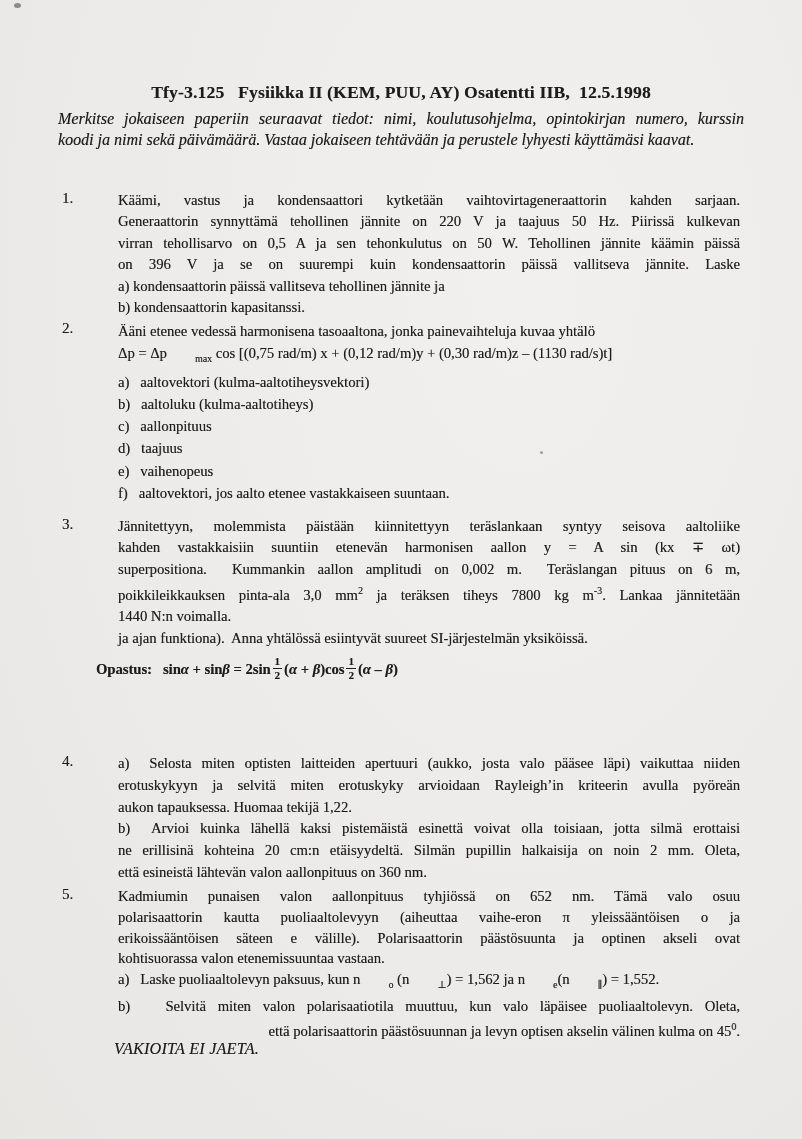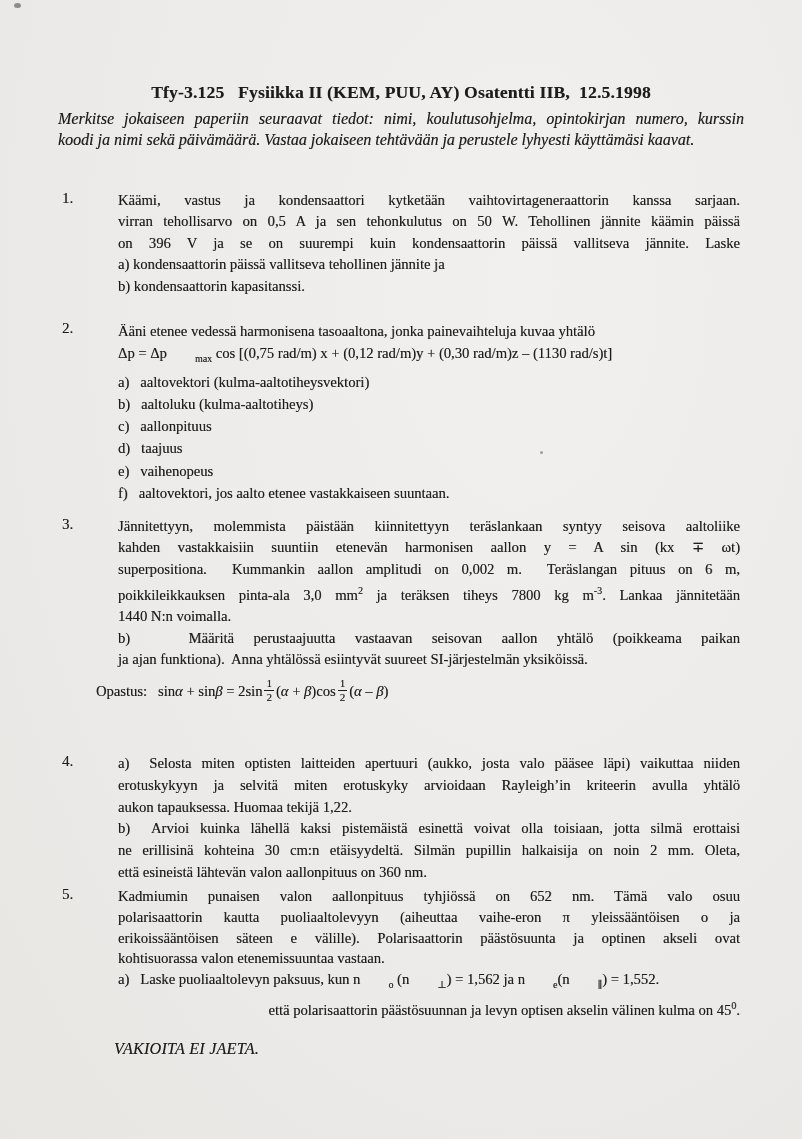--- a/index.html
+++ b/index.html
@@ -19,21 +19,21 @@
   .q1{top:190px}.q2{top:320px}.q3{top:516px}.q4{top:753px}.q5{top:886px}
   .qnum{width:56px;flex:none;font-size:15px;}
   .qbody{width:622px;flex:none;font-size:14.6px;line-height:21.4px;}
   .q2 .qbody{line-height:22.3px}
   .q4 .qbody{line-height:21.8px}
   .q5 .qbody{line-height:20.8px}
   .j{text-align:justify;text-align-last:justify;white-space:nowrap;}
   .ind{padding-left:25px;text-align:right;}
   sub{font-size:10px;padding-left:28px;}
   sup{font-size:10px;}
-  .hint{margin:9px 0 0 -22px;font-size:14.6px;white-space:nowrap;}
+  .hint{margin:9px 0 0 -22px;font-size:14.6px;white-space:nowrap;font-weight:bold;}
   .frac{display:inline-flex;flex-direction:column;align-items:center;
     vertical-align:middle;line-height:1;font-size:11px;margin:0 2px;transform:translateY(-2px);}
   .fn{padding:0 2px 1px;}
   .fd{border-top:1px solid #1e1c1a;padding:1px 2px 0;}
   .footer{position:absolute;top:1040px;left:114px;font-style:italic;
     font-size:16px;letter-spacing:0.3px;}
   .speck{position:absolute;border-radius:50%;}
   .s1{left:14px;top:3px;width:7px;height:5px;background:#8d8b88;}
   .s2{left:540px;top:451px;width:3px;height:3px;background:#a09e9a;}
 </style>
@@ -49,21 +49,22 @@
   <div class="subtitle">
     <div class="j">Merkitse jokaiseen paperiin seuraavat tiedot: nimi, koulutusohjelma, opintokirjan numero, kurssin</div>
     <div>koodi ja nimi sekä päivämäärä. Vastaa jokaiseen tehtävään ja perustele lyhyesti käyttämäsi kaavat.</div>
   </div>
 
   <div class="questions">
 
     <section class="question q1">
       <div class="qnum">1.</div>
       <div class="qbody">
-        <div class="j">Käämi, vastus ja kondensaattori kytketään vaihtovirtageneraattorin kanssa sarjaan.</div>
+        <div class="j">Käämi, vastus ja kondensaattori kytketään vaihtovirtageneraattorin kahden sarjaan.</div>
+        <div class="j">Generaattorin synnyttämä tehollinen jännite on 220 V ja taajuus 50 Hz. Piirissä kulkevan</div>
         <div class="j">virran tehollisarvo on 0,5 A ja sen tehonkulutus on 50 W. Tehollinen jännite käämin päissä</div>
         <div class="j">on 396 V ja se on suurempi kuin kondensaattorin päissä vallitseva jännite. Laske</div>
         <div>a) kondensaattorin päissä vallitseva tehollinen jännite ja</div>
         <div>b) kondensaattorin kapasitanssi.</div>
       </div>
     </section>
 
     <section class="question q2">
       <div class="qnum">2.</div>
       <div class="qbody">
@@ -79,52 +80,52 @@
     </section>
 
     <section class="question q3">
       <div class="qnum">3.</div>
       <div class="qbody">
         <div class="j">Jännitettyyn, molemmista päistään kiinnitettyyn teräslankaan syntyy seisova aaltoliike</div>
         <div class="j">kahden vastakkaisiin suuntiin etenevän harmonisen aallon y = A sin (kx ∓ ωt)</div>
         <div class="j">superpositiona.&nbsp; Kummankin aallon amplitudi on 0,002 m.&nbsp; Teräslangan pituus on 6 m,</div>
         <div class="j">poikkileikkauksen pinta-ala 3,0 mm<sup>2</sup> ja teräksen tiheys 7800 kg m<sup>-3</sup>. Lankaa jännitetään</div>
         <div>1440 N:n voimalla.</div>
-        <div class="j">b)&nbsp;&nbsp; Määritä perustaajuutta vastaavan seisovan aallon yhtälö (poikkeama paikan</div>
         <div>ja ajan funktiona).&nbsp; Anna yhtälössä esiintyvät suureet SI-järjestelmän yksiköissä.</div>
         <div class="hint">Opastus:&nbsp;&nbsp; sin<i>α</i> + sin<i>β</i> = 2sin<span class="frac">
               <span class="fn">1</span>
               <span class="fd">2</span>
             </span>(<i>α</i> + <i>β</i>)cos<span class="frac">
               <span class="fn">1</span>
               <span class="fd">2</span>
             </span>(<i>α</i> – <i>β</i>)</div>
       </div>
     </section>
 
     <section class="question q4">
       <div class="qnum">4.</div>
       <div class="qbody">
         <div class="j">a)&nbsp; Selosta miten optisten laitteiden apertuuri (aukko, josta valo pääsee läpi) vaikuttaa niiden</div>
-        <div class="j">erotuskykyyn ja selvitä miten erotuskyky arvioidaan Rayleigh’in kriteerin avulla yhtälö</div>
+        <div class="j">erotuskykyyn ja selvitä miten erotuskyky arvioidaan Rayleigh’in kriteerin avulla pyöreän</div>
         <div>aukon tapauksessa. Huomaa tekijä 1,22.</div>
         <div class="j">b)&nbsp; Arvioi kuinka lähellä kaksi pistemäistä esinettä voivat olla toisiaan, jotta silmä erottaisi</div>
-        <div class="j">ne erillisinä kohteina 30 cm:n etäisyydeltä. Silmän pupillin halkaisija on noin 2 mm. Oleta,</div>
+        <div class="j">ne erillisinä kohteina 20 cm:n etäisyydeltä. Silmän pupillin halkaisija on noin 2 mm. Oleta,</div>
         <div>että esineistä lähtevän valon aallonpituus on 360 nm.</div>
       </div>
     </section>
 
     <section class="question q5">
       <div class="qnum">5.</div>
       <div class="qbody">
         <div class="j">Kadmiumin punaisen valon aallonpituus tyhjiössä on 652 nm. Tämä valo osuu</div>
         <div class="j">polarisaattorin kautta puoliaaltolevyyn (aiheuttaa vaihe-eron π yleissääntöisen o ja</div>
         <div class="j">erikoissääntöisen säteen e välille). Polarisaattorin päästösuunta ja optinen akseli ovat</div>
         <div>kohtisuorassa valon etenemissuuntaa vastaan.</div>
         <div>a)&nbsp;&nbsp; Laske puoliaaltolevyn paksuus, kun n<sub>o</sub> (n<sub>⊥</sub>) = 1,562 ja n<sub>e</sub>(n<sub>∥</sub>) = 1,552.</div>
+        <div class="j">b)&nbsp;&nbsp; Selvitä miten valon polarisaatiotila muuttuu, kun valo läpäisee puoliaaltolevyn. Oleta,</div>
         <div class="ind">että polarisaattorin päästösuunnan ja levyn optisen akselin välinen kulma on 45<sup>0</sup>.</div>
       </div>
     </section>
 
   </div>
 
   <div class="footer">VAKIOITA EI JAETA.</div>
 </div>
 
 </body></html>

